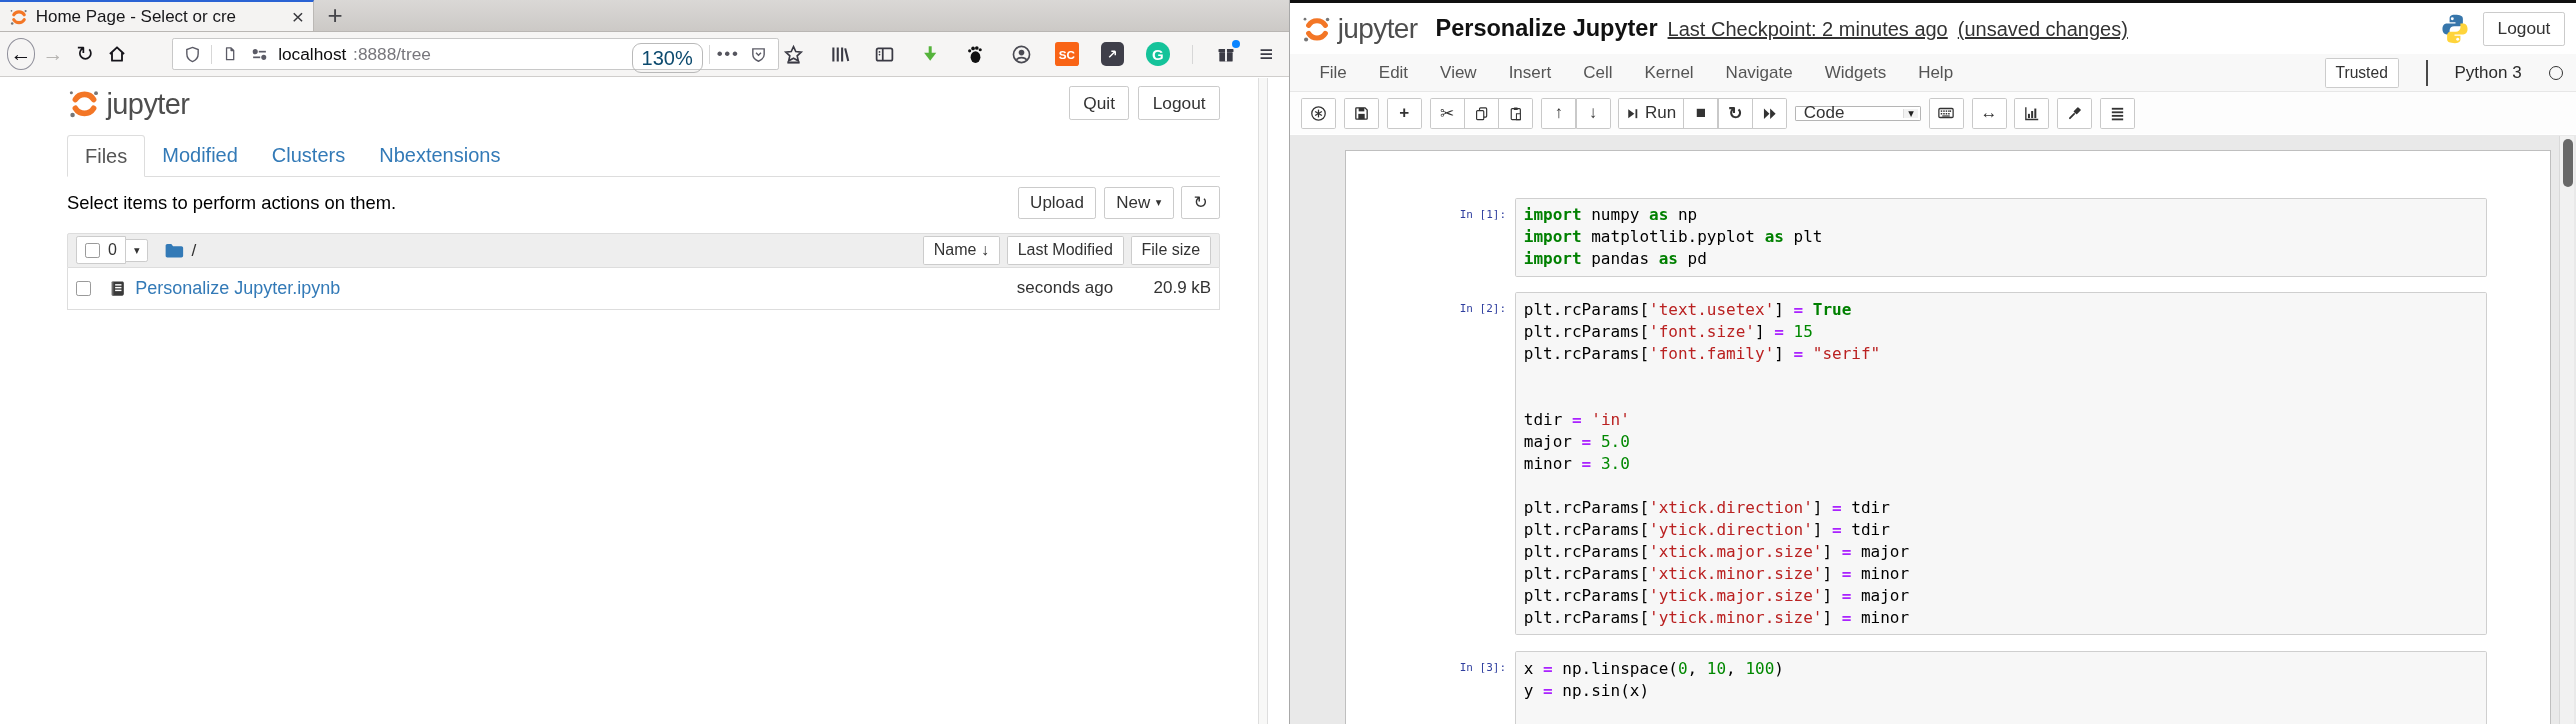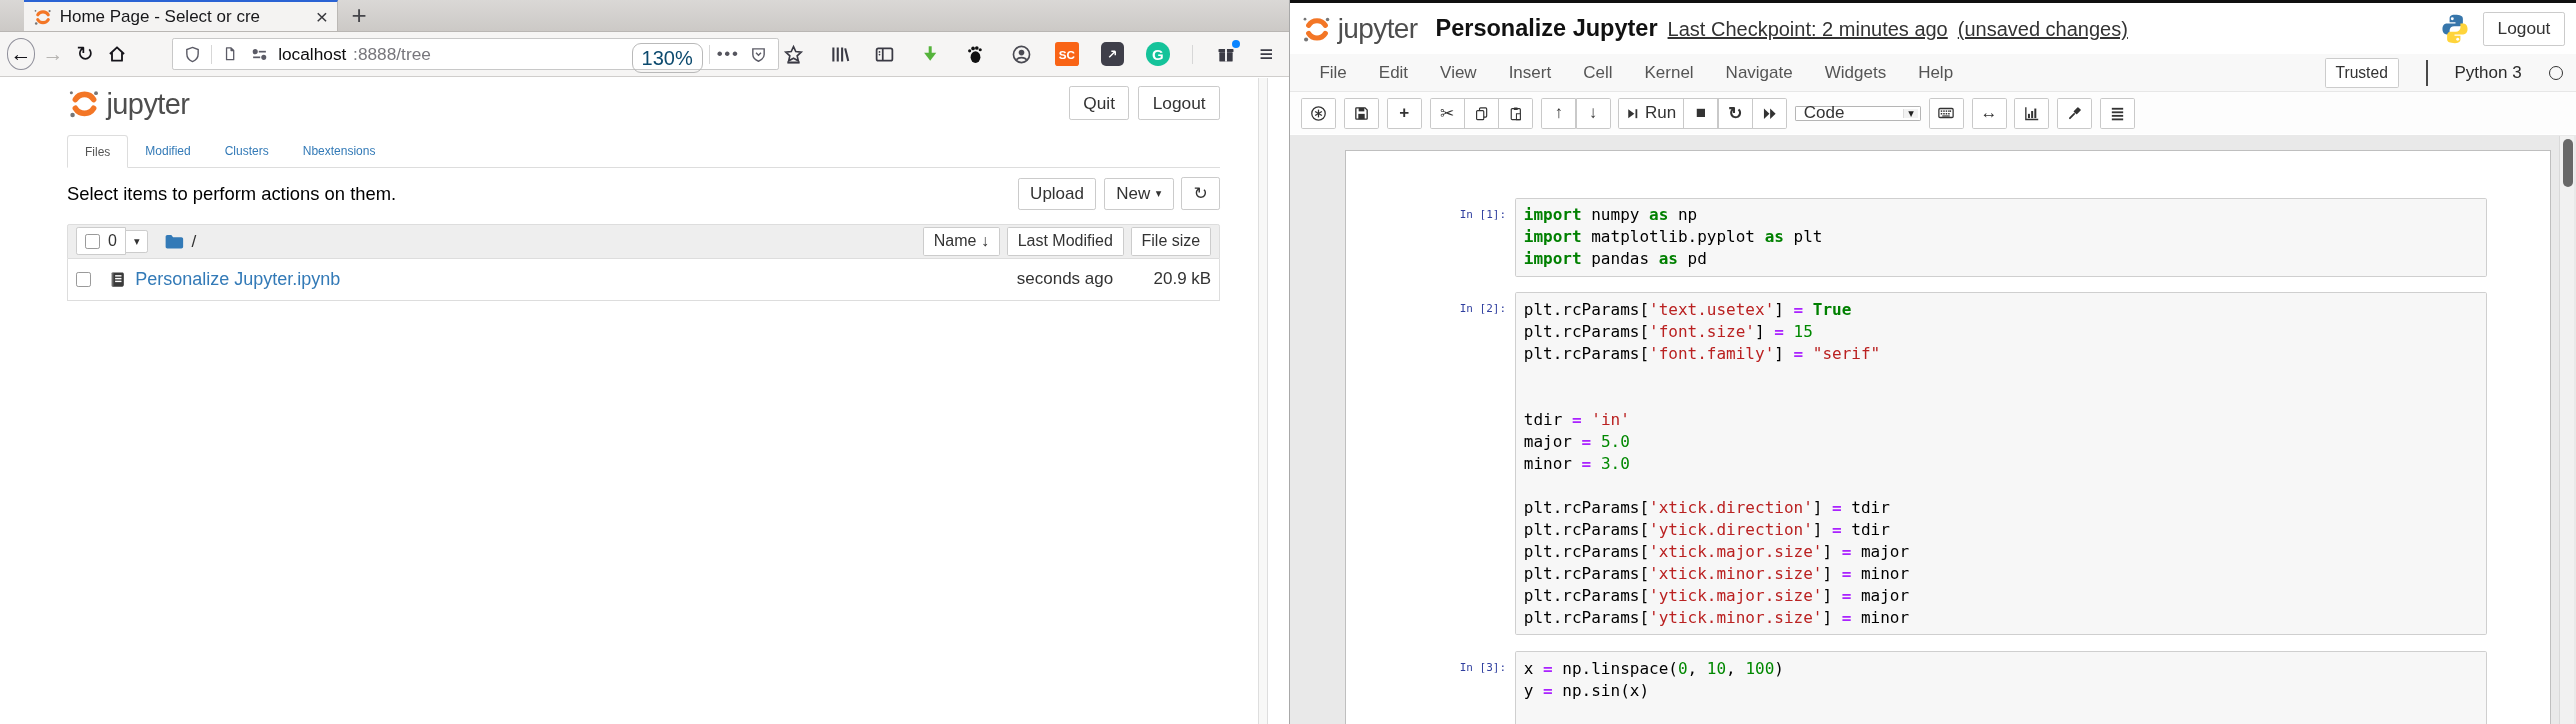--- a/index.html
+++ b/index.html
@@ -4,21 +4,21 @@
 <style>
   * { box-sizing: border-box; margin: 0; padding: 0; }
   html,body { width:2576px; height:724px; overflow:hidden; background:#fff;
               font-family:"Liberation Sans", sans-serif; }
 
   
   .bw { position:absolute; left:0; top:0; width:1289px; height:724px; background:#fff; }
 
   .tabstrip { height:32px; background:linear-gradient(#dad8d6,#ccc9c6); display:flex; align-items:stretch; border-bottom:0.6px solid #b9b6b3; }
   .tab { width:314px; background:#f4f3f2; border-top:2.8px solid #2a63d4; border-right:0.6px solid #bbb8b5;
-         display:flex; align-items:center; padding:0 9px; gap:6.7px;margin-left:24px; }
+         display:flex; align-items:center; padding:0 9px; gap:6.7px; }
   .tab-title { flex:1; font-size:17px; color:#17171a; white-space:nowrap; overflow:hidden;
                -webkit-mask-image:linear-gradient(90deg,#000 82%,transparent); mask-image:linear-gradient(90deg,#000 82%,transparent); }
   .tab-close { font-size:21px; color:#38383d; line-height:1; }
   .newtab { width:42px; display:flex; align-items:center; justify-content:center; font-size:26px; color:#45454a; }
 
   .navbar { height:45px; background:#f6f5f4; border-bottom:0.6px solid #d0cecc; display:flex; align-items:center; padding:0 6.7px; gap:3.4px; }
   .navbtn { width:32px; height:32px; display:flex; align-items:center; justify-content:center; font-size:21px; color:#15141a; border-radius:50%; }
   .navbtn.back { border:1.1px solid #90909b; }
   .navbtn.fwd  { color:#b7b5b2; }
   .urlbar { margin-left:37px; width:679px; height:32px; background:#fff; border:0.6px solid #c8c8c8; border-radius:2.2px;
@@ -47,21 +47,21 @@
   .container { margin-left:67px; width:1153px; }
 
   .logo-row { display:flex; align-items:center; padding-top:7.8px; }
   .jlogo { display:flex; align-items:flex-end; gap:4.5px; }
   .jlogo-word { font-size:29px; color:#4e4e4e; letter-spacing:-0.6px; line-height:1; padding-bottom:2.2px; }
   .btn { display:inline-flex; align-items:center; justify-content:center; background:#fff; border:0.6px solid #cbcbcb;
          border-radius:2.2px; color:#333; font-size:17.3px; padding:5.6px 13.4px; }
   .logo-row .btns { margin-left:auto; display:flex; gap:9px; }
 
   .jtabs { margin-top:14.5px; border-bottom:0.6px solid #ddd; display:flex; }
-  .jtab { font-size:12px; padding:8.4px 17px; color:#337ab7; margin-bottom:-0.6px; }
+  .jtab { font-size:20px; padding:8.4px 17px; color:#337ab7; margin-bottom:-0.6px; }
   .jtab.active { color:#555; background:#fff; border:0.6px solid #ddd; border-bottom:0.6px solid #fff; border-radius:3.4px 3.4px 0 0; }
 
   .hint-row { margin-top:9px; display:flex; align-items:center; }
   .hint { font-size:18.4px; color:#000; }
   .hint-row .btns { margin-left:auto; display:flex; gap:7.8px; align-items:center; }
   .btn.sm { font-size:17px; padding:5px 11.2px; }
   .caret { font-size:11.2px; margin-left:5.6px; color:#333; }
 
   .table { margin-top:13.4px; }
   .theader { background:#eee; border:0.6px solid #ddd; border-radius:2.2px 2.2px 0 0; height:35px;

